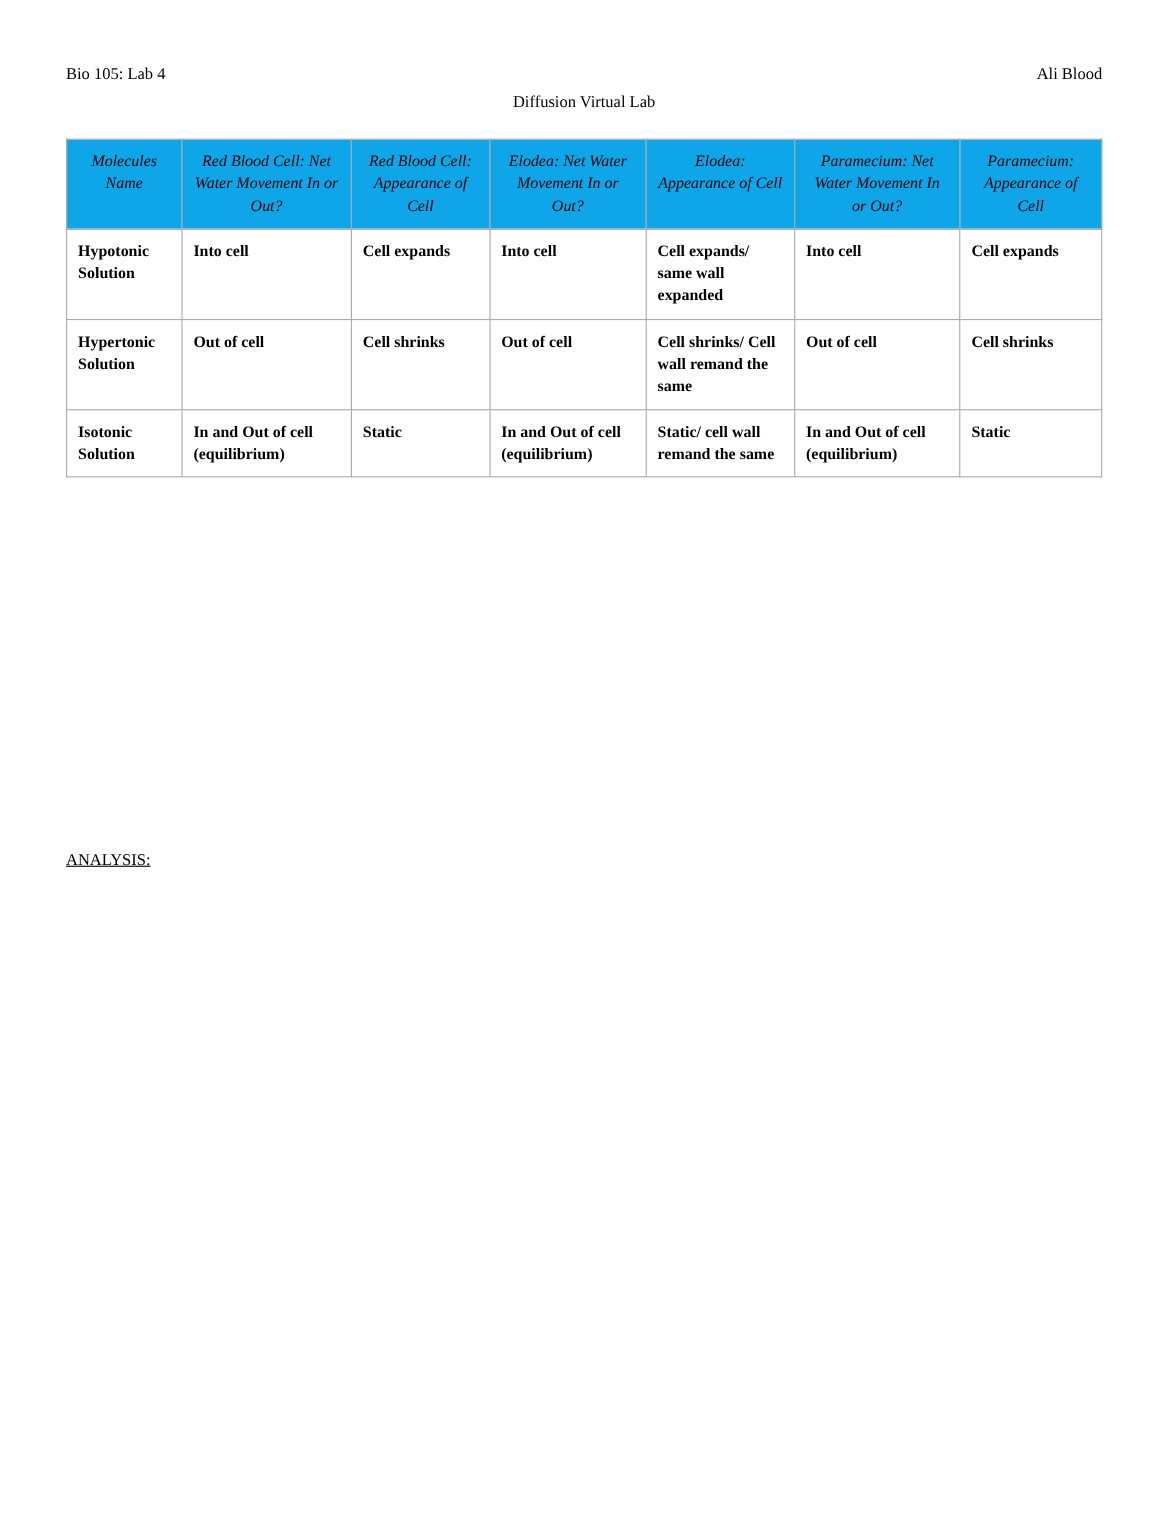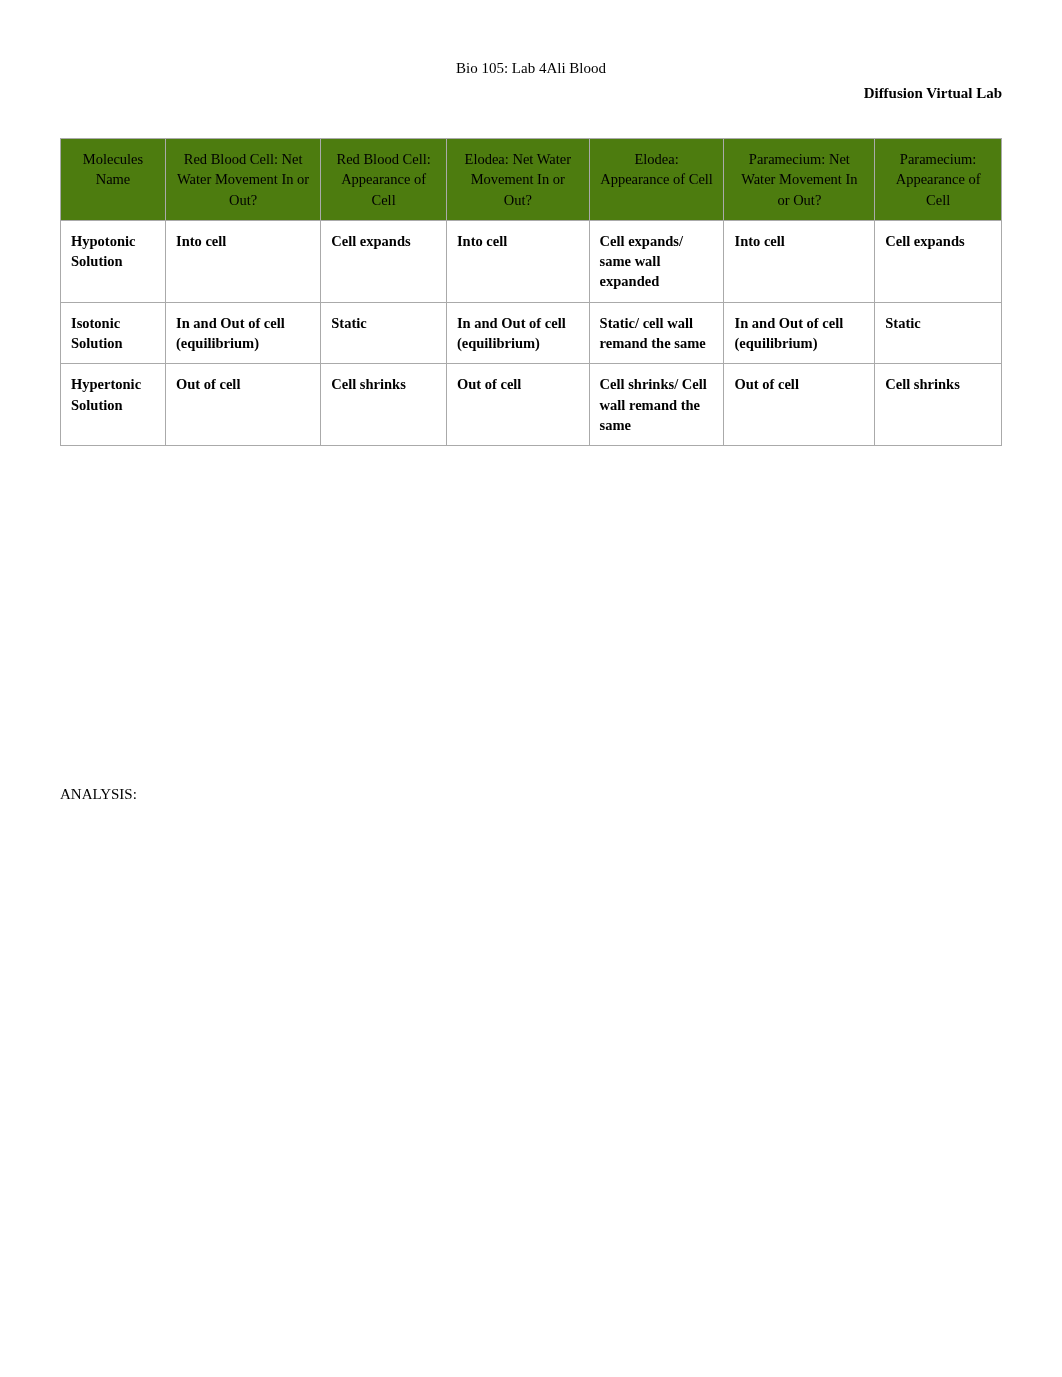--- a/index.html
+++ b/index.html
@@ -13,62 +13,63 @@
       font-family: Times New Roman, serif;
       font-size: 15px;
       color: #000000;
       width: 1062px;
       min-height: 1377px;
       padding: 60px 60px 60px 60px;
     }
 
     .header {
       display: flex;
-      justify-content: center;
+      justify-content: space-between;
       align-items: flex-start;
       margin-bottom: 8px;
     }
 
     .title-center {
-      text-align: right;
-      margin-bottom: 36px;
-      font-weight: bold;
+      text-align: center;
+      margin-bottom: 24px;
     }
 
     table {
       width: 100%;
       border-collapse: collapse;
       margin-bottom: 40px;
     }
 
     th, td {
       border: 1px solid #aaa;
       padding: 10px 10px;
       vertical-align: top;
       font-size: 14.5px;
       line-height: 1.4;
     }
 
     th {
       font-weight: normal;
-      background: #4d7c0f;
+      background: #0ea5e9;
+      font-style: italic;
     }
 
     td {
       background: #fff;
       font-weight: bold;
     }
 
     .analysis-section {
       margin-top: 340px;
     }
 
     .analysis-title {
       font-size: 15px;
       margin-bottom: 6px;
+      text-decoration: underline;
     }
 
     .analysis-question {
       margin-left: 40px;
       font-size: 15px;
       line-height: 1.5;
     }
   </style>
 </head>
 <body>
@@ -112,35 +113,35 @@
     <tr>
       <td>Hypotonic Solution</td>
       <td>Into cell</td>
       <td>Cell expands</td>
       <td>Into cell</td>
       <td>Cell expands/ same wall expanded</td>
       <td>Into cell</td>
       <td>Cell expands</td>
     </tr>
     <tr>
+      <td>Hypertonic Solution</td>
+      <td>Out of cell</td>
+      <td>Cell shrinks</td>
+      <td>Out of cell</td>
+      <td>Cell shrinks/ Cell wall remand the same</td>
+      <td>Out of cell</td>
+      <td>Cell shrinks</td>
+    </tr>
+    <tr>
       <td>Isotonic Solution</td>
       <td>In and Out of cell (equilibrium)</td>
       <td>Static</td>
       <td>In and Out of cell (equilibrium)</td>
       <td>Static/ cell wall remand the same</td>
       <td>In and Out of cell (equilibrium)</td>
       <td>Static</td>
-    </tr>
-    <tr>
-      <td>Hypertonic Solution</td>
-      <td>Out of cell</td>
-      <td>Cell shrinks</td>
-      <td>Out of cell</td>
-      <td>Cell shrinks/ Cell wall remand the same</td>
-      <td>Out of cell</td>
-      <td>Cell shrinks</td>
     </tr>
   </tbody>
 </table>
 
 <div class="analysis-section">
   <div class="analysis-title">ANALYSIS:</div>
 </div>
 
 </body></html>

